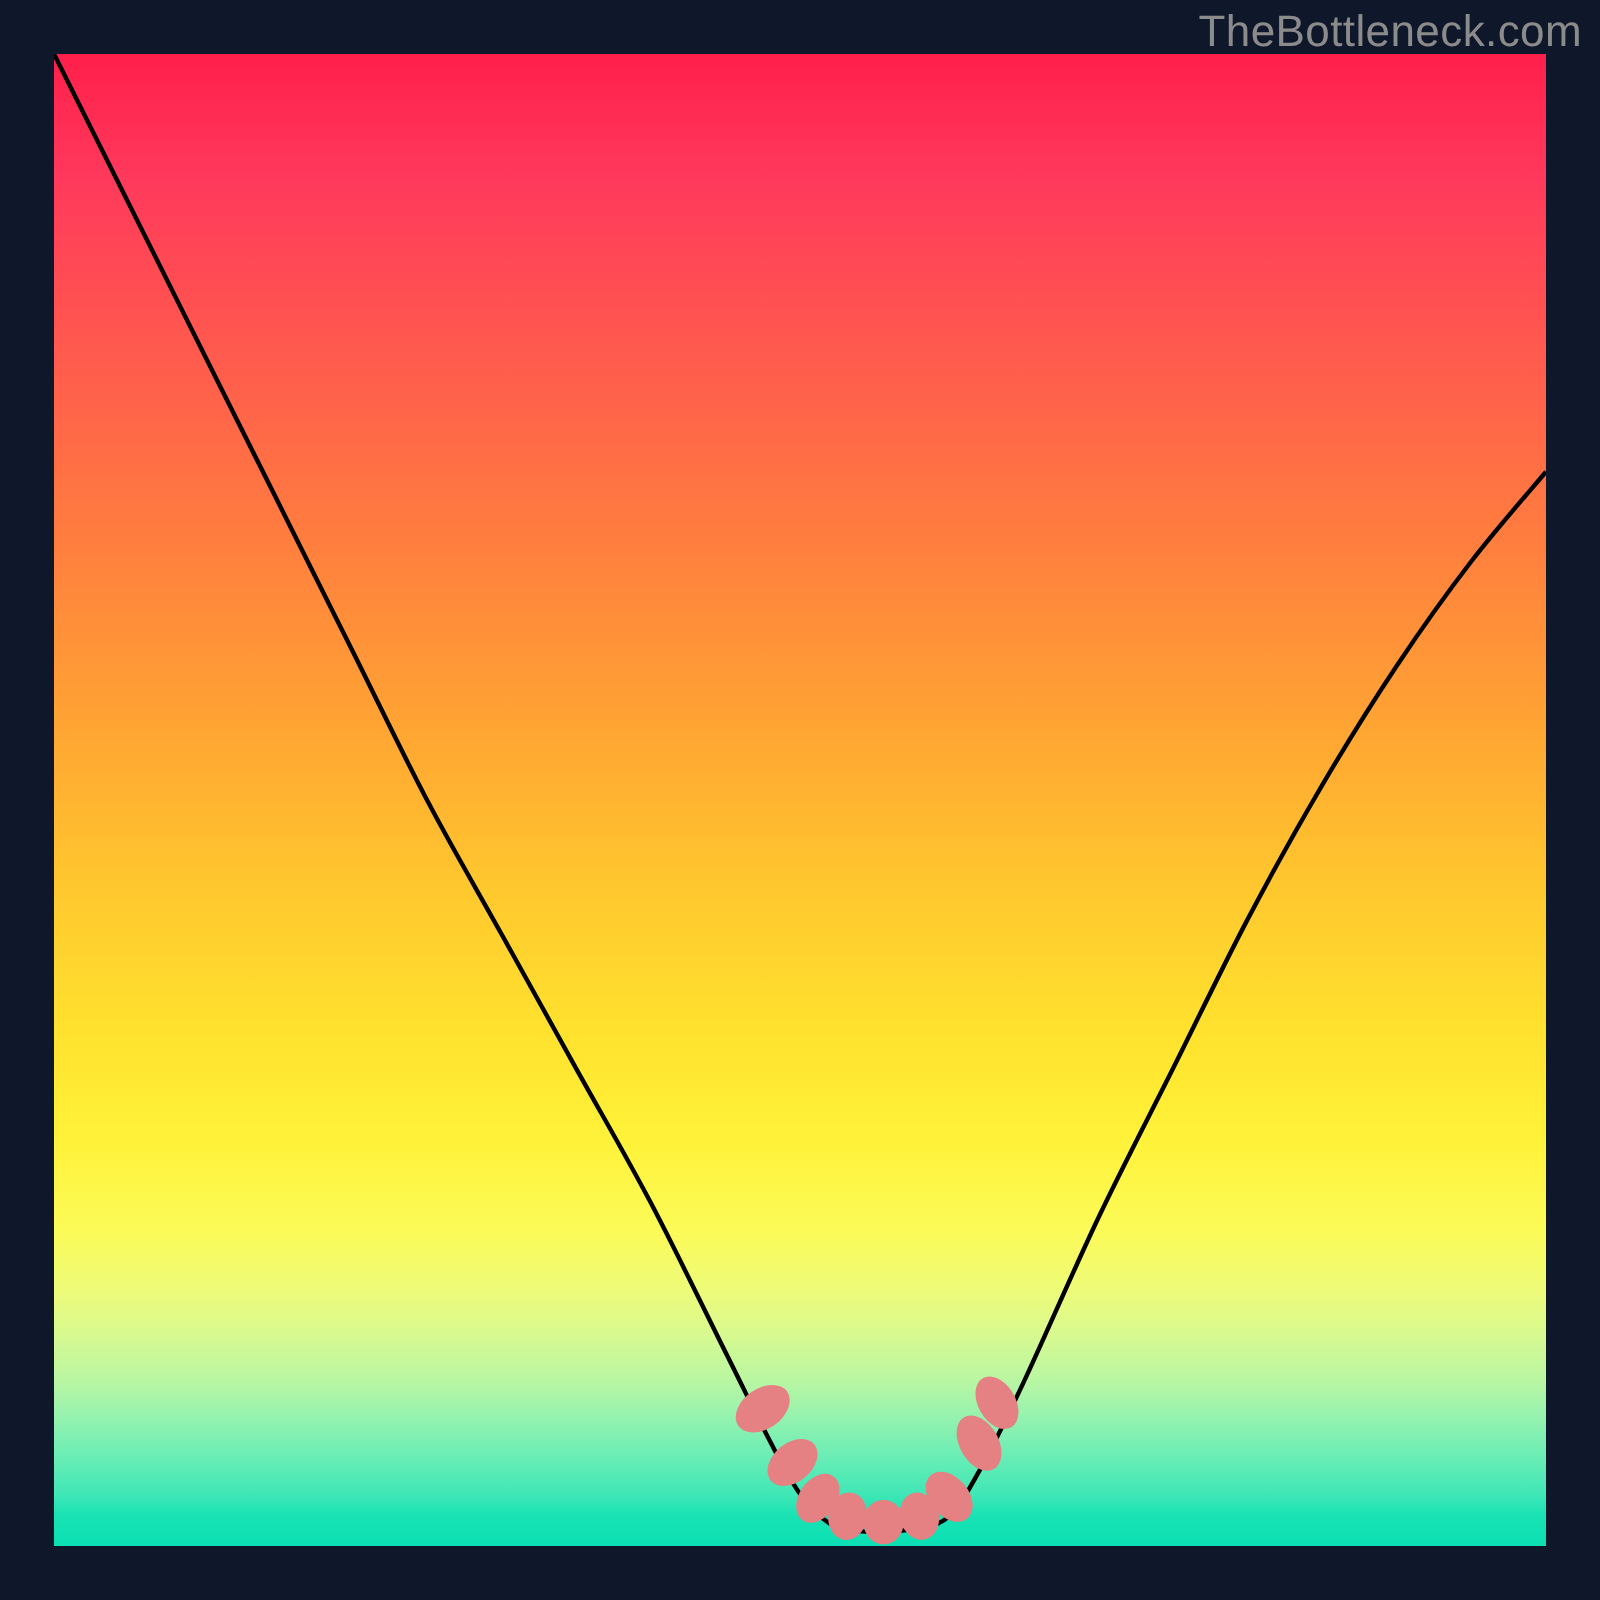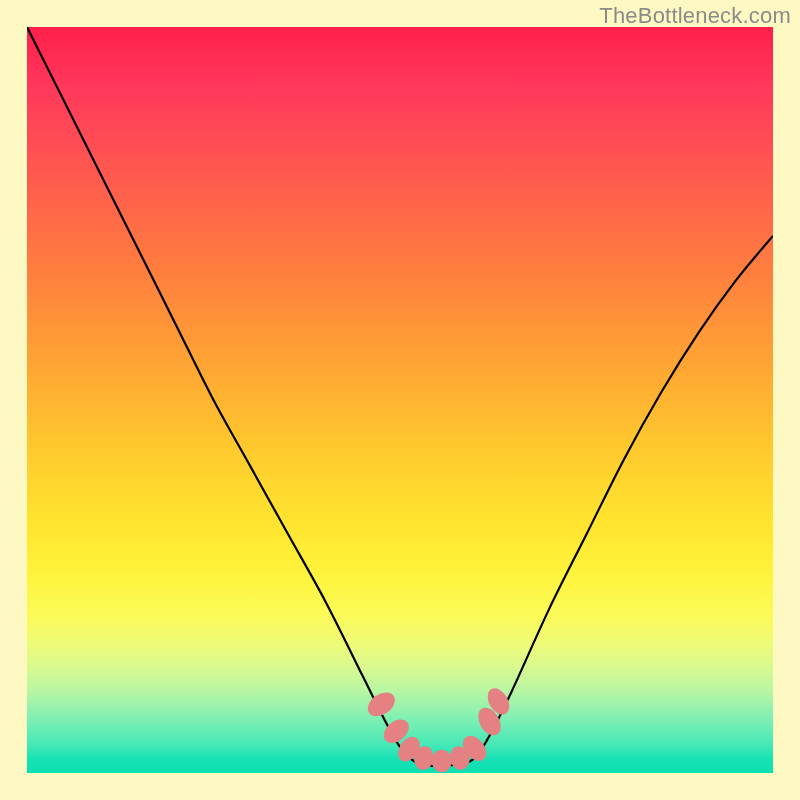--- a/index.html
+++ b/index.html
@@ -10,21 +10,21 @@
     overflow: hidden;
     background: #000;
     font-family: Arial, Helvetica, sans-serif;
   }
   .frame {
     position: absolute;
     top: 0;
     left: 0;
     width: 800px;
     height: 800px;
-    background: #fef9c3;
+    background: #0f172a;
   }
   .plot-area {
     position: absolute;
     top: 27px;
     left: 27px;
     width: 746px;
     height: 746px;
     overflow: hidden;
   }
   .gradient {

